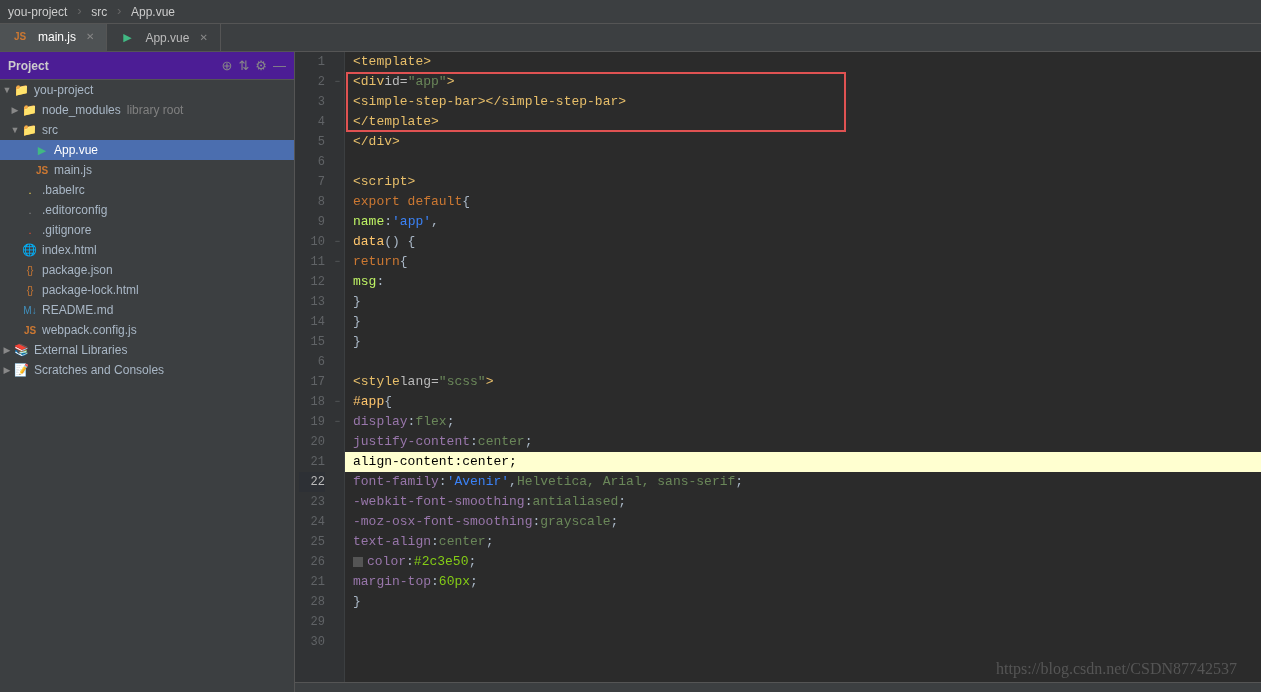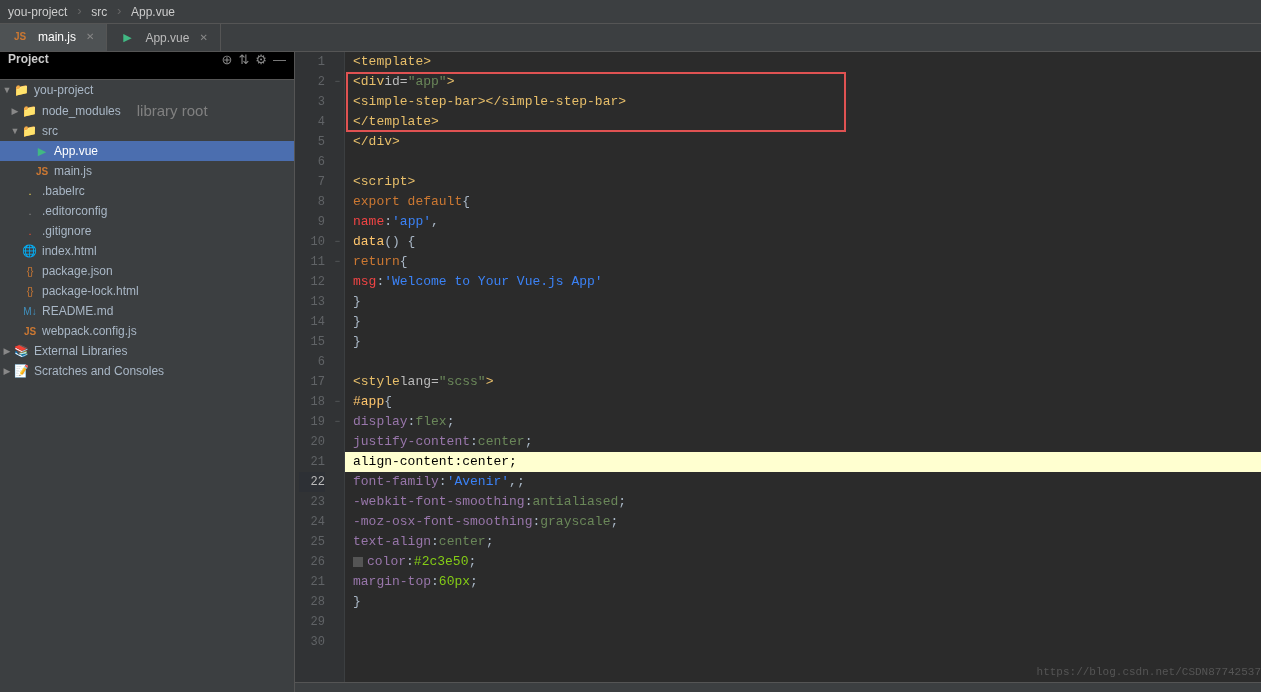--- a/index.html
+++ b/index.html
@@ -77,23 +77,24 @@
       flex-direction: column;
       flex-shrink: 0;
       overflow-y: auto;
       font-family: Arial, sans-serif;
       font-size: 12px;
     }
 
     .sidebar-header {
       height: 28px;
       display: flex;
+      align-items: center;
       padding: 0 8px;
       gap: 18px;
-      background: #000000;
+      background: #4c1d95;
       border-bottom: 1px solid #555;
       color: #ccc;
     }
 
     .tree-item {
       display: flex;
       align-items: center;
       padding: 2px 4px;
       cursor: pointer;
       color: #a9b7c6;
@@ -203,41 +204,41 @@
 
     
     .c-tag { color: #e8bf6a; }
     .c-attr { color: #bababa; }
     .c-attr-val { color: #6a8759; }
     .c-kw { color: #cc7832; }
     .c-fn { color: #ffc66d; }
     .c-str { color: #3b82f6; }
     .c-num { color: #84cc16; }
     .c-plain { color: #a9b7c6; }
-    .c-prop { color: #ef4444; text-align: center; }
+    .c-prop { color: #bef264; text-align: center; }
     .c-selector { color: #ffc66d; }
     .c-css-prop { color: #9876aa; }
     .c-css-val { color: #6a8759; }
 
     
     .highlight-box {
       position: absolute;
       border: 2px solid #e05252;
       pointer-events: none;
       z-index: 10;
     }
 
     
     .watermark {
       position: absolute;
       bottom: 4px;
-      right: 0;
+      right: 24px;
       color: #555;
-      font-size: 11px;
-      font-family: Liberation Mono, monospace;
+      font-size: 16px;
+      font-family: Liberation Serif, serif;
     }
 
     
     .scrollbar-h {
       height: 10px;
       background: #3c3f41;
       border-top: 1px solid #555;
     }
   </style>
 </head>
@@ -280,21 +281,21 @@
     <div id="sidebar-tree">
         <div class="tree-item" style="padding-left: 0px;">
           <span class="tree-arrow" style="min-width: 14px; color: rgb(136, 136, 136); font-size: 9px;">▼</span>
           <span class="tree-icon icon-folder-open" style="color: rgb(219, 180, 80); font-size: 12px;">📁</span>
           <span>you-project</span>
         </div>
         <div class="tree-item" style="padding-left: 8px;">
           <span class="tree-arrow" style="min-width: 14px; color: rgb(136, 136, 136); font-size: 9px;">▶</span>
           <span class="tree-icon icon-folder" style="color: rgb(219, 180, 80); font-size: 12px;">📁</span>
           <span>node_modules</span>
-          <span style="color: rgb(128, 128, 128); font-size: 15px; margin-left: 16px;">library root</span>
+          <span style="color: rgb(128, 128, 128); font-size: 12px; margin-left: 6px;">library root</span>
         </div>
         <div class="tree-item" style="padding-left: 8px;">
           <span class="tree-arrow" style="min-width: 14px; color: rgb(136, 136, 136); font-size: 9px;">▼</span>
           <span class="tree-icon icon-folder" style="color: rgb(219, 180, 80); font-size: 12px;">📁</span>
           <span>src</span>
         </div>
         <div class="tree-item selected" style="padding-left: 20px;">
           <span class="tree-arrow" style="min-width: 14px; visibility: hidden;">▶</span>
           <span class="tree-icon icon-vue" style="color: rgb(65, 184, 131);">▶</span>
           <span>App.vue</span>
@@ -431,31 +432,31 @@
           <div class="code-line">  <span class="c-tag">&lt;div</span> <span class="c-attr">id=</span><span class="c-attr-val">"app"</span><span class="c-tag">&gt;</span></div>
           <div class="code-line">    <span class="c-tag">&lt;simple-step-bar&gt;&lt;/simple-step-bar&gt;</span></div>
           <div class="code-line"><span class="c-tag">&lt;/template&gt;</span></div>
           <div class="code-line">  <span class="c-tag">&lt;/div&gt;</span></div>
           <div class="code-line"></div>
           <div class="code-line"><span class="c-tag">&lt;script&gt;</span></div>
           <div class="code-line"><span class="c-kw">export default</span> <span class="c-plain">{</span></div>
           <div class="code-line">  <span class="c-prop">name</span><span class="c-plain">:</span> <span class="c-str">'app'</span><span class="c-plain">,</span></div>
           <div class="code-line">  <span class="c-fn">data</span> <span class="c-plain">() {</span></div>
           <div class="code-line">    <span class="c-kw">return</span> <span class="c-plain">{</span></div>
-          <div class="code-line">      <span class="c-prop">msg</span><span class="c-plain">:</span> <span class="c-str">'Welcome to Your Vue.js App'</span></div>
+          <div class="code-line">      <span class="c-prop">msg</span><span class="c-plain">:</span> </div>
           <div class="code-line">    <span class="c-plain">}</span></div>
           <div class="code-line">  <span class="c-plain">}</span></div>
           <div class="code-line"><span class="c-plain">}</span></div>
           <div class="code-line"></div>
           <div class="code-line"><span class="c-tag">&lt;style</span> <span class="c-attr">lang=</span><span class="c-attr-val">"scss"</span><span class="c-tag">&gt;</span></div>
           <div class="code-line"><span class="c-selector">#app</span> <span class="c-plain">{</span></div>
           <div class="code-line">  <span class="c-css-prop">display</span><span class="c-plain">:</span> <span class="c-css-val">flex</span><span class="c-plain">;</span></div>
           <div class="code-line">  <span class="c-css-prop">justify-content</span><span class="c-plain">:</span> <span class="c-css-val">center</span><span class="c-plain">;</span></div>
           <div class="code-line highlighted">  <span class="c-css-prop">align-content</span><span class="c-plain">:</span> <span class="c-css-val">center</span><span class="c-plain">;</span></div>
-          <div class="code-line">  <span class="c-css-prop">font-family</span><span class="c-plain">:</span> <span class="c-str">'Avenir'</span><span class="c-plain">,</span> <span class="c-plain">;</span></div>
+          <div class="code-line">  <span class="c-css-prop">font-family</span><span class="c-plain">:</span> <span class="c-str">'Avenir'</span><span class="c-plain">,</span> <span class="c-css-val">Helvetica, Arial, sans-serif</span><span class="c-plain">;</span></div>
           <div class="code-line">  <span class="c-css-prop">-webkit-font-smoothing</span><span class="c-plain">:</span> <span class="c-css-val">antialiased</span><span class="c-plain">;</span></div>
           <div class="code-line">  <span class="c-css-prop">-moz-osx-font-smoothing</span><span class="c-plain">:</span> <span class="c-css-val">grayscale</span><span class="c-plain">;</span></div>
           <div class="code-line">  <span class="c-css-prop">text-align</span><span class="c-plain">:</span> <span class="c-css-val">center</span><span class="c-plain">;</span></div>
           <div class="code-line"><span style="display:inline-block;width:10px;height:10px;background:#555;margin-right:4px;vertical-align:middle;"></span>  <span class="c-css-prop">color</span><span class="c-plain">:</span> <span class="c-num">#2c3e50</span><span class="c-plain">;</span></div>
           <div class="code-line">  <span class="c-css-prop">margin-top</span><span class="c-plain">:</span> <span class="c-num">60px</span><span class="c-plain">;</span></div>
           <div class="code-line"><span class="c-plain">}</span></div>
           <div class="code-line"></div>
         </div>
 
       <div id="highlight-box" class="highlight-box" style="top: 20px; left: 51px; height: 60px; width: 500px;"></div>

